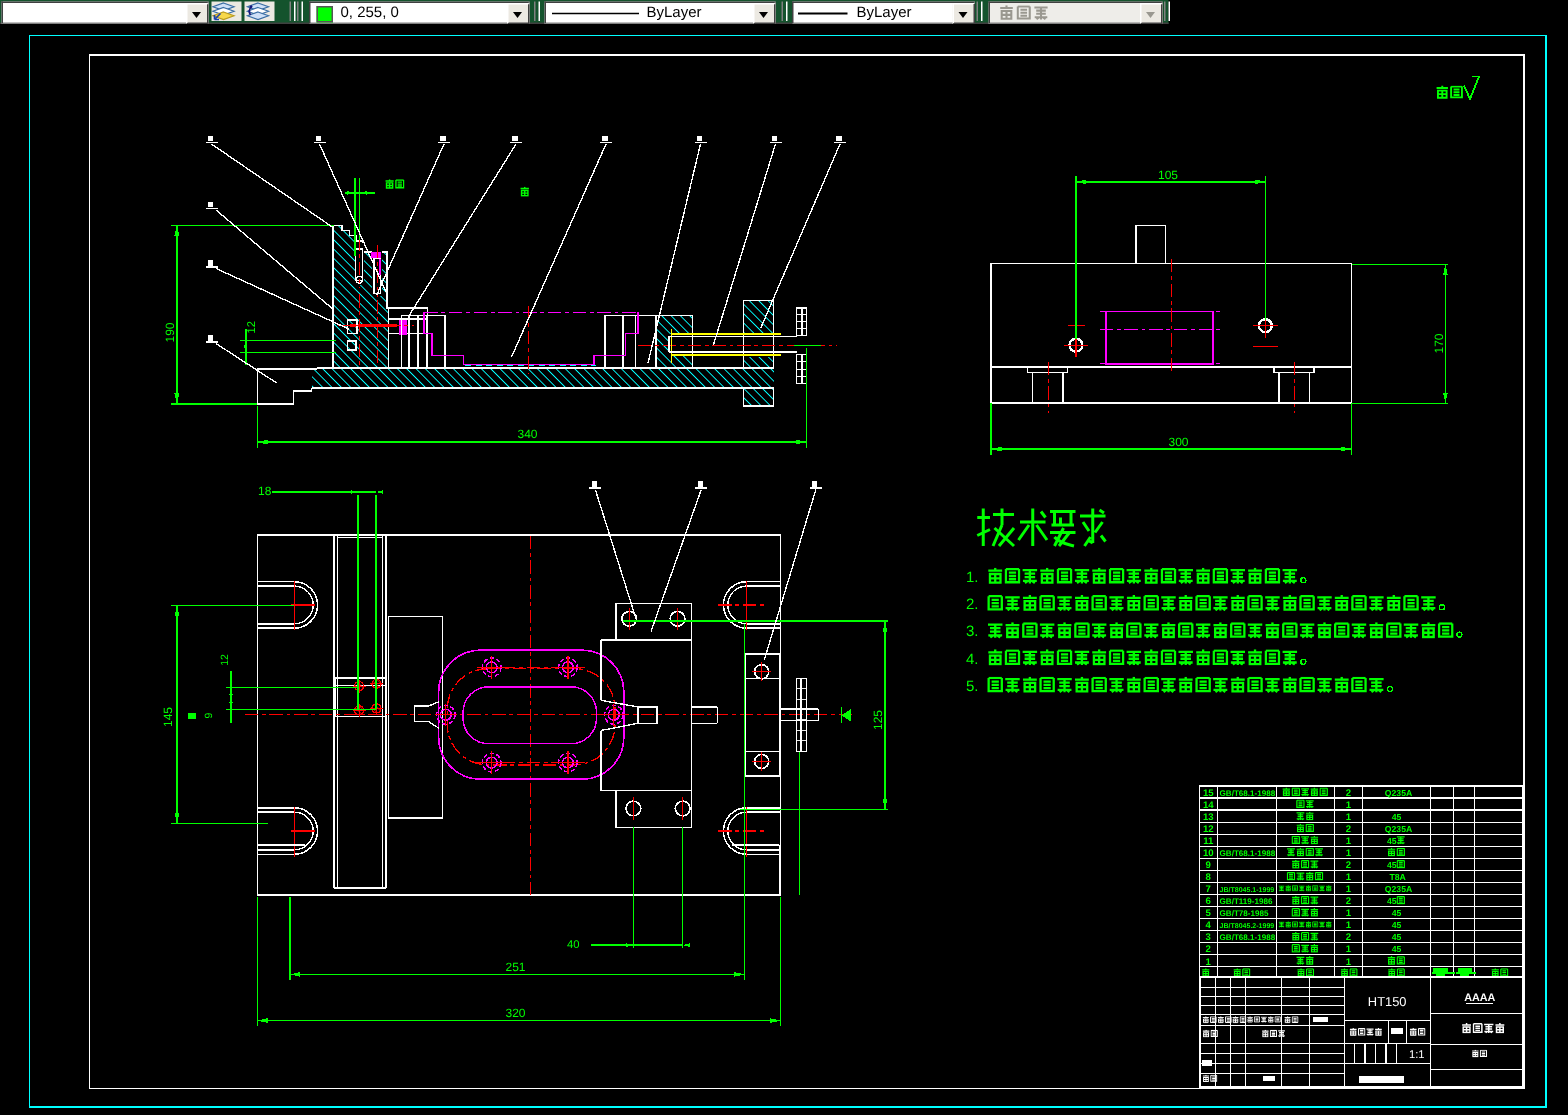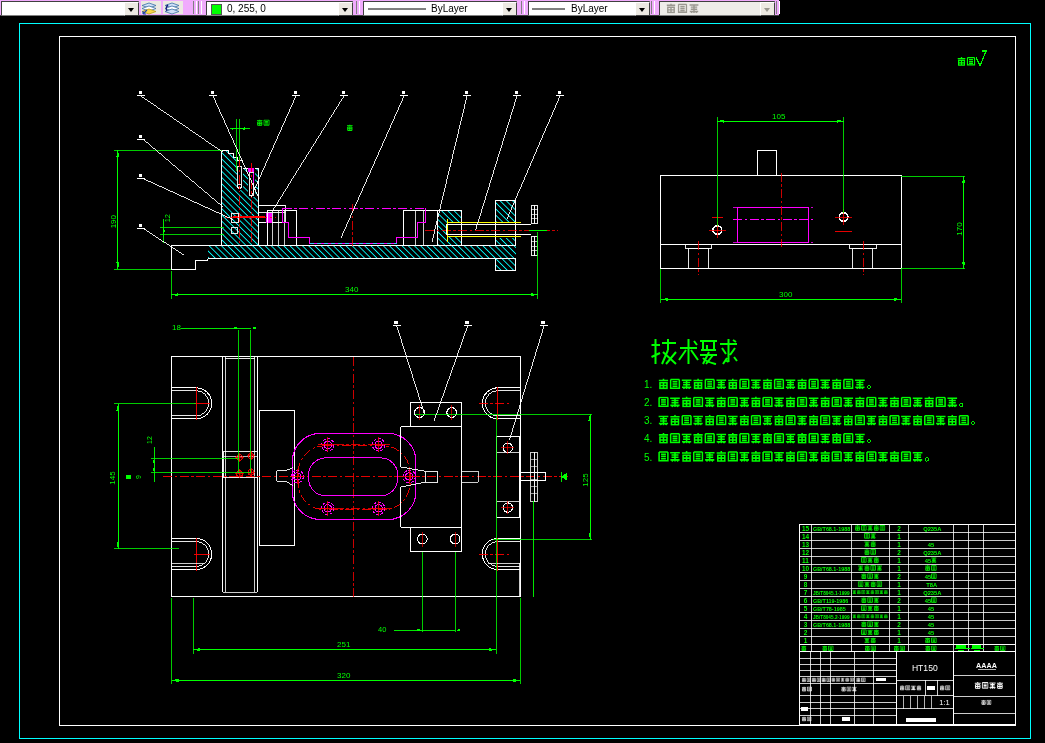--- a/index.html
+++ b/index.html
@@ -1,15 +1,15 @@
 <!DOCTYPE html>
 <html><head><meta charset="utf-8"><style>
 html,body{margin:0;padding:0;width:1045px;height:743px;background:#000;overflow:hidden;}
 #wrap{position:relative;width:1045px;height:743px;font-family:"Liberation Sans", sans-serif;}
-#tb{position:absolute;left:0;top:0;width:779px;height:15px;background:#f0abfc;border-bottom:1px solid #404040;z-index:5;}
+#tb{position:absolute;left:0;top:0;width:779px;height:15px;background:#14532d;border-bottom:1px solid #404040;z-index:5;}
 .combo{position:absolute;top:1px;height:13px;background:#fff;border:1px solid #808080;border-top-color:#404040;border-left-color:#404040;}
 .ctx{position:absolute;top:1px;font-size:10px;color:#000;font-family:"Liberation Sans", sans-serif;white-space:nowrap;}
 .dbtn{position:absolute;top:0px;width:13px;height:12px;background:#ece9e2;border:1px solid #fff;border-right-color:#404040;border-bottom-color:#404040;}
 .dbtn::after{content:"";position:absolute;left:2.5px;top:4.5px;width:0;height:0;border-left:3.5px solid transparent;border-right:3.5px solid transparent;border-top:4px solid #000;}
 .dbtn.gray::after{border-top-color:#9a9890;}
 .tbtn{position:absolute;top:1px;width:20px;height:13px;background:#ece9e2;}
 .sep{position:absolute;top:1px;height:13px;width:2px;border-left:1px solid #808080;border-right:1px solid #fff;}
 </style></head>
 <body>
 <div id="wrap">

